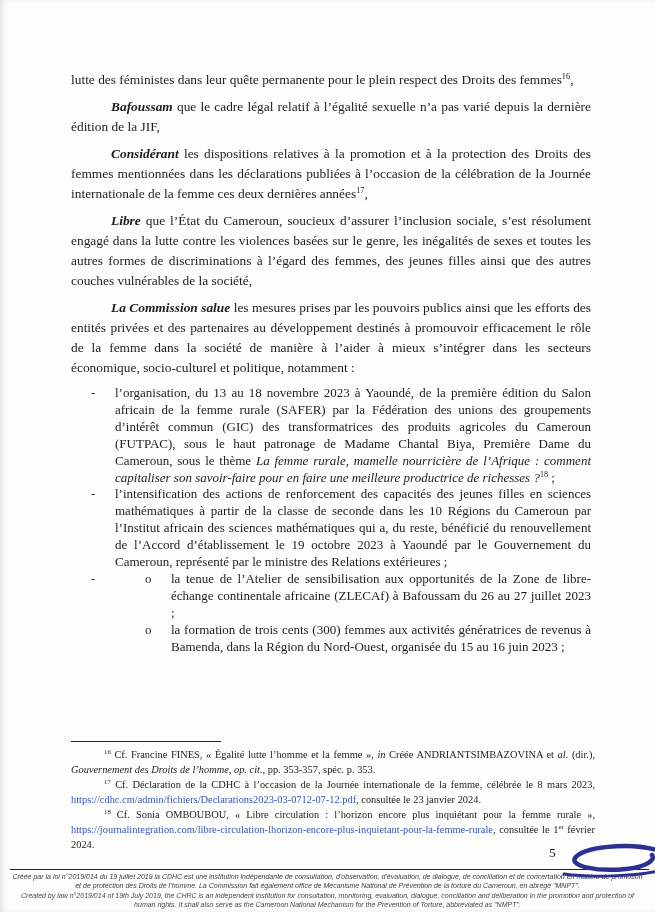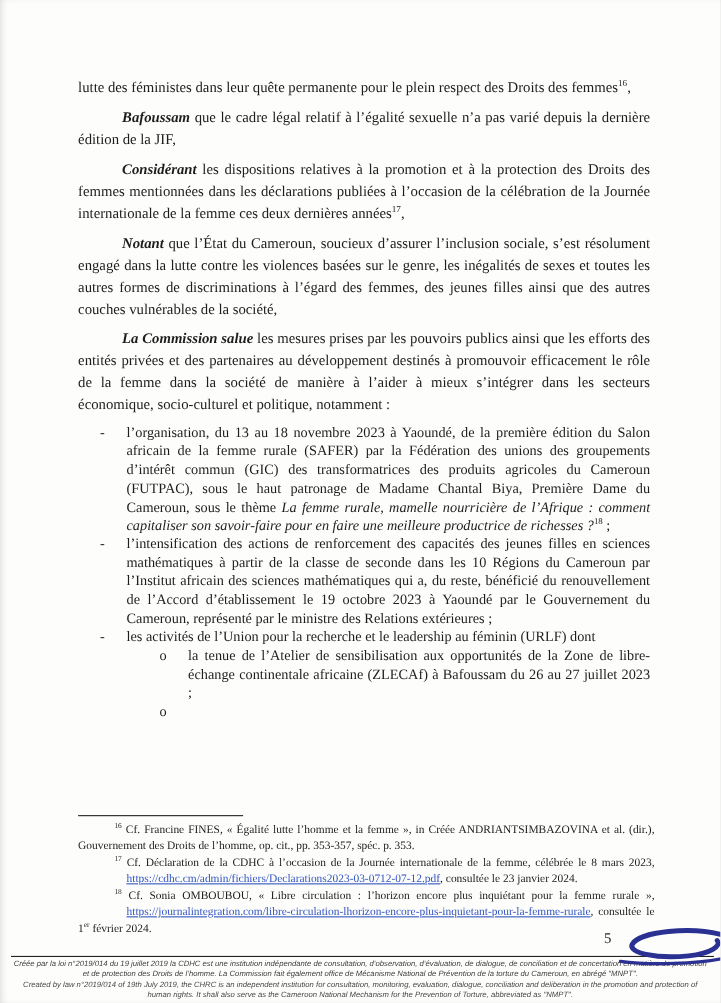--- a/index.html
+++ b/index.html
@@ -38,22 +38,22 @@
   .sli .smarker { position:absolute; left:74px; }
   .theme { font-style:italic;margin-top:16px; }
 
   .footnotes {
     position:absolute; left:71px; top:741px; width:524px;
     font-size:10.4px; line-height:15px; text-align:justify;
   }
   .fnrule { width:150px; border-top:1.5px solid #222; margin:0 0 5px 0; }
   .fn { margin:0; text-indent:33px; }
   .fn sup { font-size:0.65em; line-height:0; vertical-align:super; }
-  .fn .it { }
-  .fn a { color:#3356c0; text-decoration:underline; cursor:pointer;margin-left:44px; }
+  .fn .it { font-style:italic; }
+  .fn a { color:#3356c0; cursor:pointer; }
 
   .pagenum {
     position:absolute; top:845px; left:549px;
     font-size:13.5px;
   }
   .swoosh { position:absolute; top:841px; left:560px; z-index:3; }
 
   .footer-rule {
     position:absolute; top:869px; left:10px; right:6px;
     border-top:1.2px solid #222;
@@ -73,44 +73,44 @@
 <div class="page">
 
   <div class="content">
 
     <p class="para first"><span>lutte des féministes dans leur quête permanente pour le plein respect des Droits des femmes</span><sup>16</sup><span>,</span></p>
 
     <p class="para"><span class="lead">Bafoussam</span><span> que le cadre légal relatif à l’égalité sexuelle n’a pas varié depuis la dernière édition de la JIF,</span></p>
 
     <p class="para"><span class="lead">Considérant</span><span> les dispositions relatives à la promotion et à la protection des Droits des femmes mentionnées dans les déclarations publiées à l’occasion de la célébration de la Journée internationale de la femme ces deux dernières années</span><sup>17</sup><span>,</span></p>
 
-    <p class="para"><span class="lead">Notant</span><span> que l’État du Cameroun, soucieux d’assurer l’inclusion sociale, s’est résolument engagé dans la lutte contre les violences basées sur le genre, les inégalités de sexes et toutes les autres formes de discriminations à l’égard des femmes, des jeunes filles ainsi que des autres couches vulnérables de la société,</span></p>
+    <p class="para"><span class="lead">Libre</span><span> que l’État du Cameroun, soucieux d’assurer l’inclusion sociale, s’est résolument engagé dans la lutte contre les violences basées sur le genre, les inégalités de sexes et toutes les autres formes de discriminations à l’égard des femmes, des jeunes filles ainsi que des autres couches vulnérables de la société,</span></p>
 
     <p class="para"><span class="lead">La Commission salue</span><span> les mesures prises par les pouvoirs publics ainsi que les efforts des entités privées et des partenaires au développement destinés à promouvoir efficacement le rôle de la femme dans la société de manière à l’aider à mieux s’intégrer dans les secteurs économique, socio-culturel et politique, notamment :</span></p>
 
     <div class="list">
 
       <div class="li">
         <span class="marker">-</span><span>l’organisation, du 13 au 18 novembre 2023 à Yaoundé, de la première édition du Salon africain de la femme rurale (SAFER) par la Fédération des unions des groupements d’intérêt commun (GIC) des transformatrices des produits agricoles du Cameroun (FUTPAC), sous le haut patronage de Madame Chantal Biya, Première Dame du Cameroun, sous le thème </span><span class="theme">La femme rurale, mamelle nourricière de l’Afrique : comment capitaliser son savoir-faire pour en faire une meilleure productrice de richesses ?</span><sup>18</sup><span> ;</span>
       </div>
 
       <div class="li">
         <span class="marker">-</span><span>l’intensification des actions de renforcement des capacités des jeunes filles en sciences mathématiques à partir de la classe de seconde dans les 10 Régions du Cameroun par l’Institut africain des sciences mathématiques qui a, du reste, bénéficié du renouvellement de l’Accord d’établissement le 19 octobre 2023 à Yaoundé par le Gouvernement du Cameroun, représenté par le ministre des Relations extérieures ;</span>
       </div>
 
       <div class="li">
-        <span class="marker">-</span><span>les activités de l’Union pour la recherche et le leadership au féminin (URLF) dont</span>
+        <span class="marker">-</span>
       </div>
 
       <div class="sli">
         <span class="smarker">o</span><span>la tenue de l’Atelier de sensibilisation aux opportunités de la Zone de libre-échange continentale africaine (ZLECAf) à Bafoussam du 26 au 27 juillet 2023 ;</span>
       </div>
 
       <div class="sli">
-        <span class="smarker">o</span>
+        <span class="smarker">o</span><span>la formation de trois cents (300) femmes aux activités génératrices de revenus à Bamenda, dans la Région du Nord-Ouest, organisée du 15 au 16 juin 2023 ;</span>
       </div>
 
     </div>
   </div>
 
   <div class="footnotes">
     <div class="fnrule"></div>
 
     <p class="fn"><sup>16</sup> <span>Cf. Francine FINES, « Égalité lutte l’homme et la femme », </span><span class="it">in</span><span> Créée ANDRIANTSIMBAZOVINA et </span><span class="it">al.</span><span> (dir.), </span><span class="it">Gouvernement des Droits de l’homme, op. cit.,</span><span> pp. 353-357, spéc. p. 353.</span></p>
 

